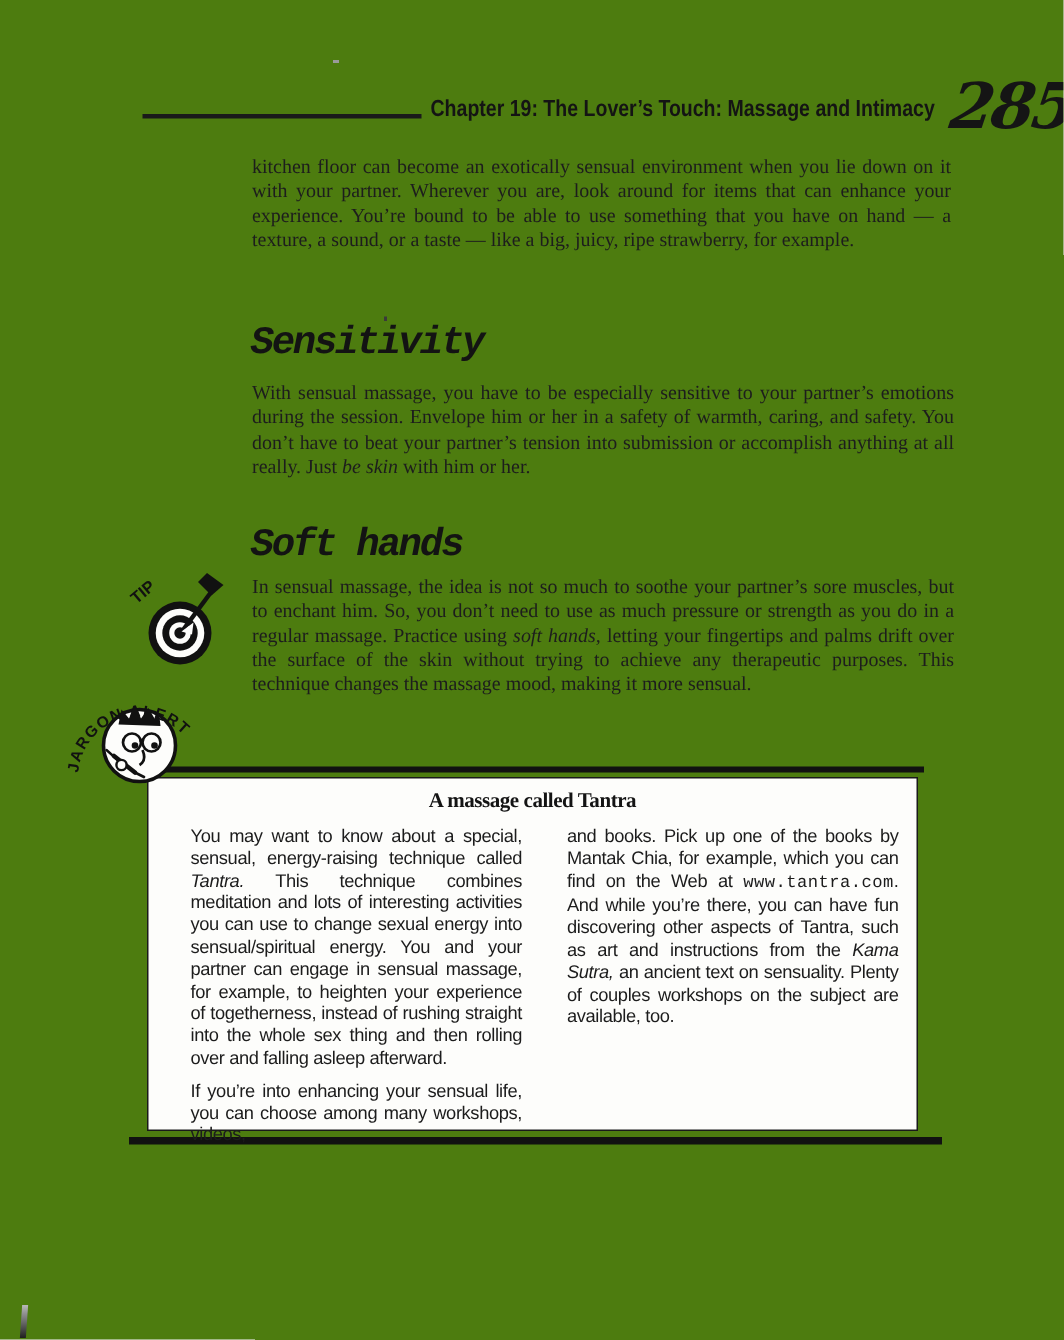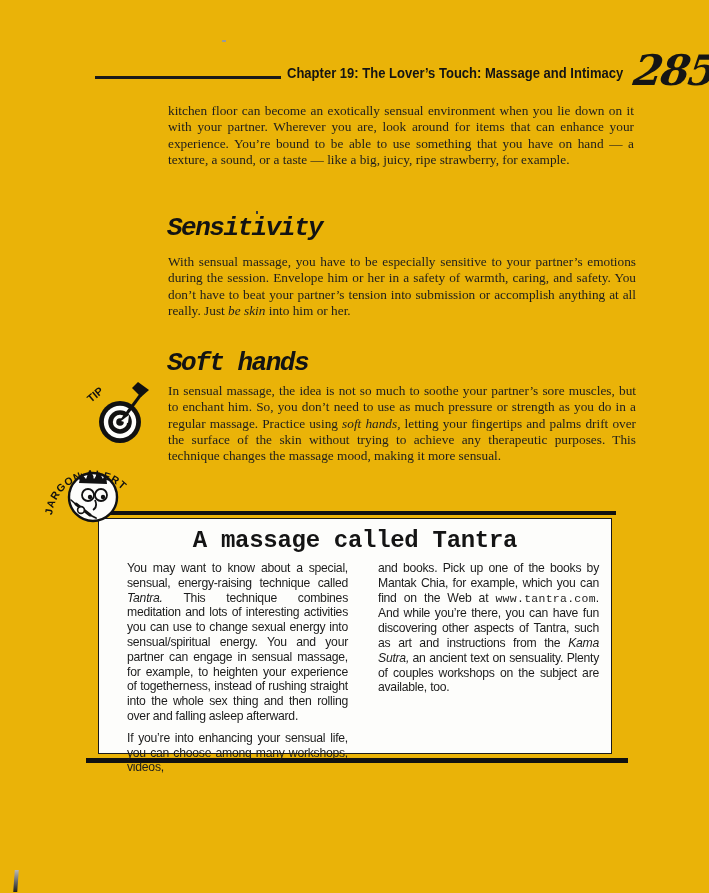--- a/index.html
+++ b/index.html
@@ -1,18 +1,18 @@
 <!DOCTYPE html>
 <html><head>
 <meta charset="utf-8">
 <style>
   html,body { margin:0; padding:0; background:#e8e8e8; }
   .page {
     position:relative; width:709px; height:893px; margin:0 auto;
-    background:#eab308; color:#1c1c1c; overflow:hidden;
+    background:#4d7c0f; color:#1c1c1c; overflow:hidden;
     font-family:"Liberation Serif","DejaVu Serif",serif;
   }
   
   .header-rule { position:absolute; left:95px; top:76px; width:186px; height:3px; background:#1a1a1a; }
   .chapter-title {
     position:absolute; left:287px; top:64px; white-space:nowrap;
     font-family:"Liberation Sans","DejaVu Sans",sans-serif;
     font-weight:bold; font-size:15.5px; letter-spacing:0px;
     transform:scaleX(0.84); transform-origin:left top; color:#141414;
   }
@@ -43,22 +43,22 @@
   .jargon-icon { position:absolute; left:40px;  top:452px; z-index:3; }
   
   .sb-rule-top    { position:absolute; left:100px; top:511px; width:516px; height:4px; background:#111; z-index:1; }
   .sb-rule-bottom { position:absolute; left:86px;  top:758px; width:542px; height:5px; background:#111; z-index:1; }
   .sb-box {
     position:absolute; left:98px; top:518px; width:514px; height:236px;
     border:1.5px solid #1a1a1a; background:#fdfdfb; box-sizing:border-box;
     z-index:2; padding:7px 12px 0 12px;
   }
   .sb-title {
-    text-align:center; font-family:Liberation Mono, monospace;
-    font-weight:bold; font-size:24px; letter-spacing:-0.3px; color:#141414;
+    text-align:center; font-family:Liberation Serif, serif;
+    font-weight:bold; font-size:14px; letter-spacing:-0.3px; color:#141414;
     margin:1px 0 7px 0;
   }
   .sb-cols { display:flex; gap:14px; }
   .sb-col { flex:1; font-family:"Liberation Sans","DejaVu Sans",sans-serif;
     font-size:12.2px; line-height:14.8px; letter-spacing:-0.25px;
     text-align:justify; color:#1c1c1c; }
   .sb-p { margin:0 0 7px 16px; }
   
   .dot-top   { position:absolute; left:222px; top:40px;  width:4px; height:2px; background:#9a9a9a; }
   .dot-head  { position:absolute; left:256px; top:211px; width:2px; height:3px; background:#3a3a3a; }
@@ -74,21 +74,21 @@
   <div class="dot-head"></div>
   <div class="ink-mark"></div>
 
   <div class="header-rule"></div>
   <div class="chapter-title">Chapter 19: The Lover’s Touch: Massage and Intimacy</div>
   <div class="page-number">285</div>
 
   <div class="body-par intro">kitchen floor can become an exotically sensual environment when you lie down on it with your partner. Wherever you are, look around for items that can enhance your experience. You’re bound to be able to use something that you have on hand — a texture, a sound, or a taste — like a big, juicy, ripe strawberry, for example.</div>
 
   <div class="script-heading h-sensitivity">Sensitivity</div>
-  <div class="body-par sec1-body"><span>With sensual massage, you have to be especially sensitive to your partner’s emotions during the session. Envelope him or her in a safety of warmth, caring, and safety. You don’t have to beat your partner’s tension into submission or accomplish anything at all really. Just </span><span class="seg-i">be skin</span><span> into him or her.</span></div>
+  <div class="body-par sec1-body"><span>With sensual massage, you have to be especially sensitive to your partner’s emotions during the session. Envelope him or her in a safety of warmth, caring, and safety. You don’t have to beat your partner’s tension into submission or accomplish anything at all really. Just </span><span class="seg-i">be skin</span><span> with him or her.</span></div>
 
   <div class="script-heading h-softhands">Soft hands</div>
   <div class="body-par sec2-body"><span>In sensual massage, the idea is not so much to soothe your partner’s sore muscles, but to enchant him. So, you don’t need to use as much pressure or strength as you do in a regular massage. Practice using </span><span class="seg-i">soft hands,</span><span> letting your fingertips and palms drift over the surface of the skin without trying to achieve any therapeutic purposes. This technique changes the massage mood, making it more sensual.</span></div>
 
   <svg class="tip-icon" width="72" height="74" viewBox="0 0 72 74">
     <g>
       <text x="0" y="0" transform="translate(11,27) rotate(-40)" font-family="Liberation Sans, sans-serif" font-weight="bold" font-size="11" fill="#111">TIP</text>
       <circle cx="40" cy="46" r="21" fill="#111"></circle>
       <circle cx="40" cy="46" r="16.2" fill="#fdfdfb"></circle>
       <circle cx="40" cy="46" r="11.8" fill="#111"></circle>

